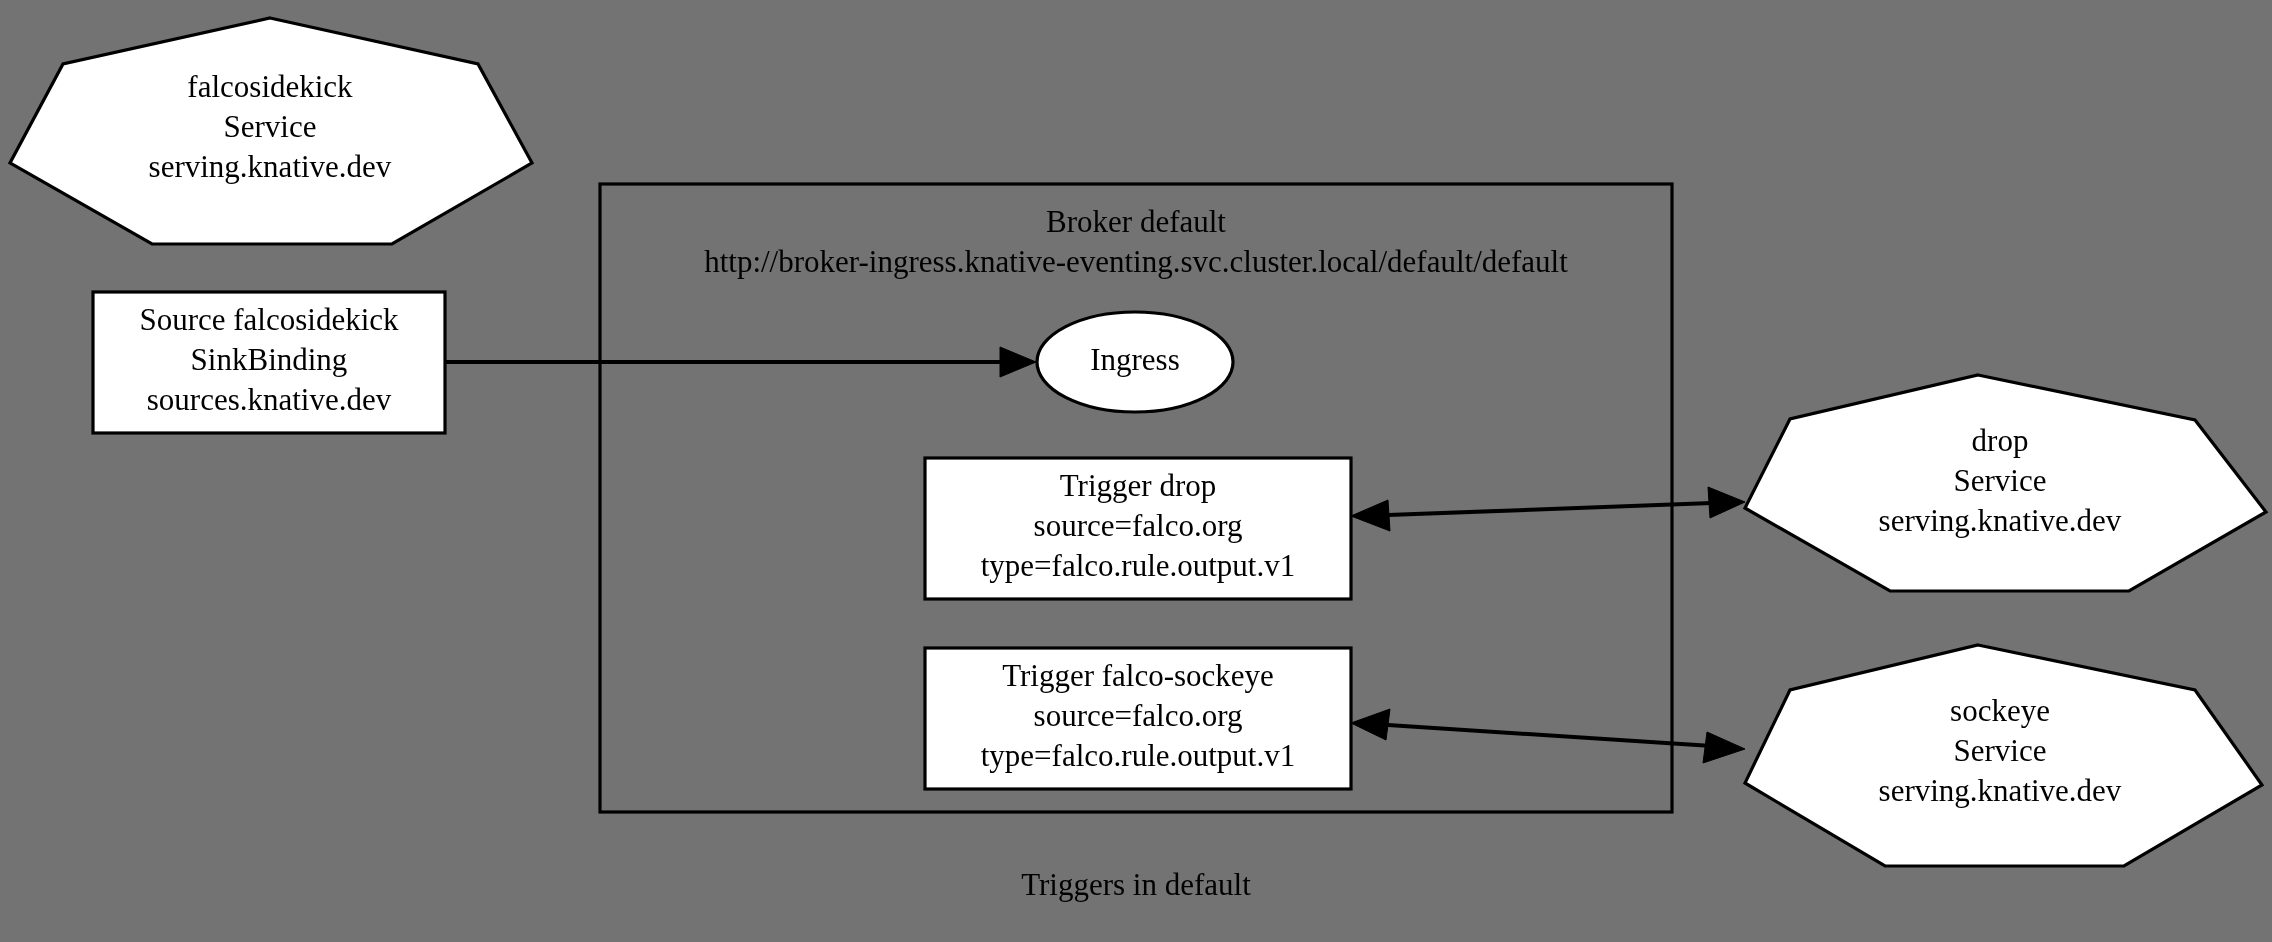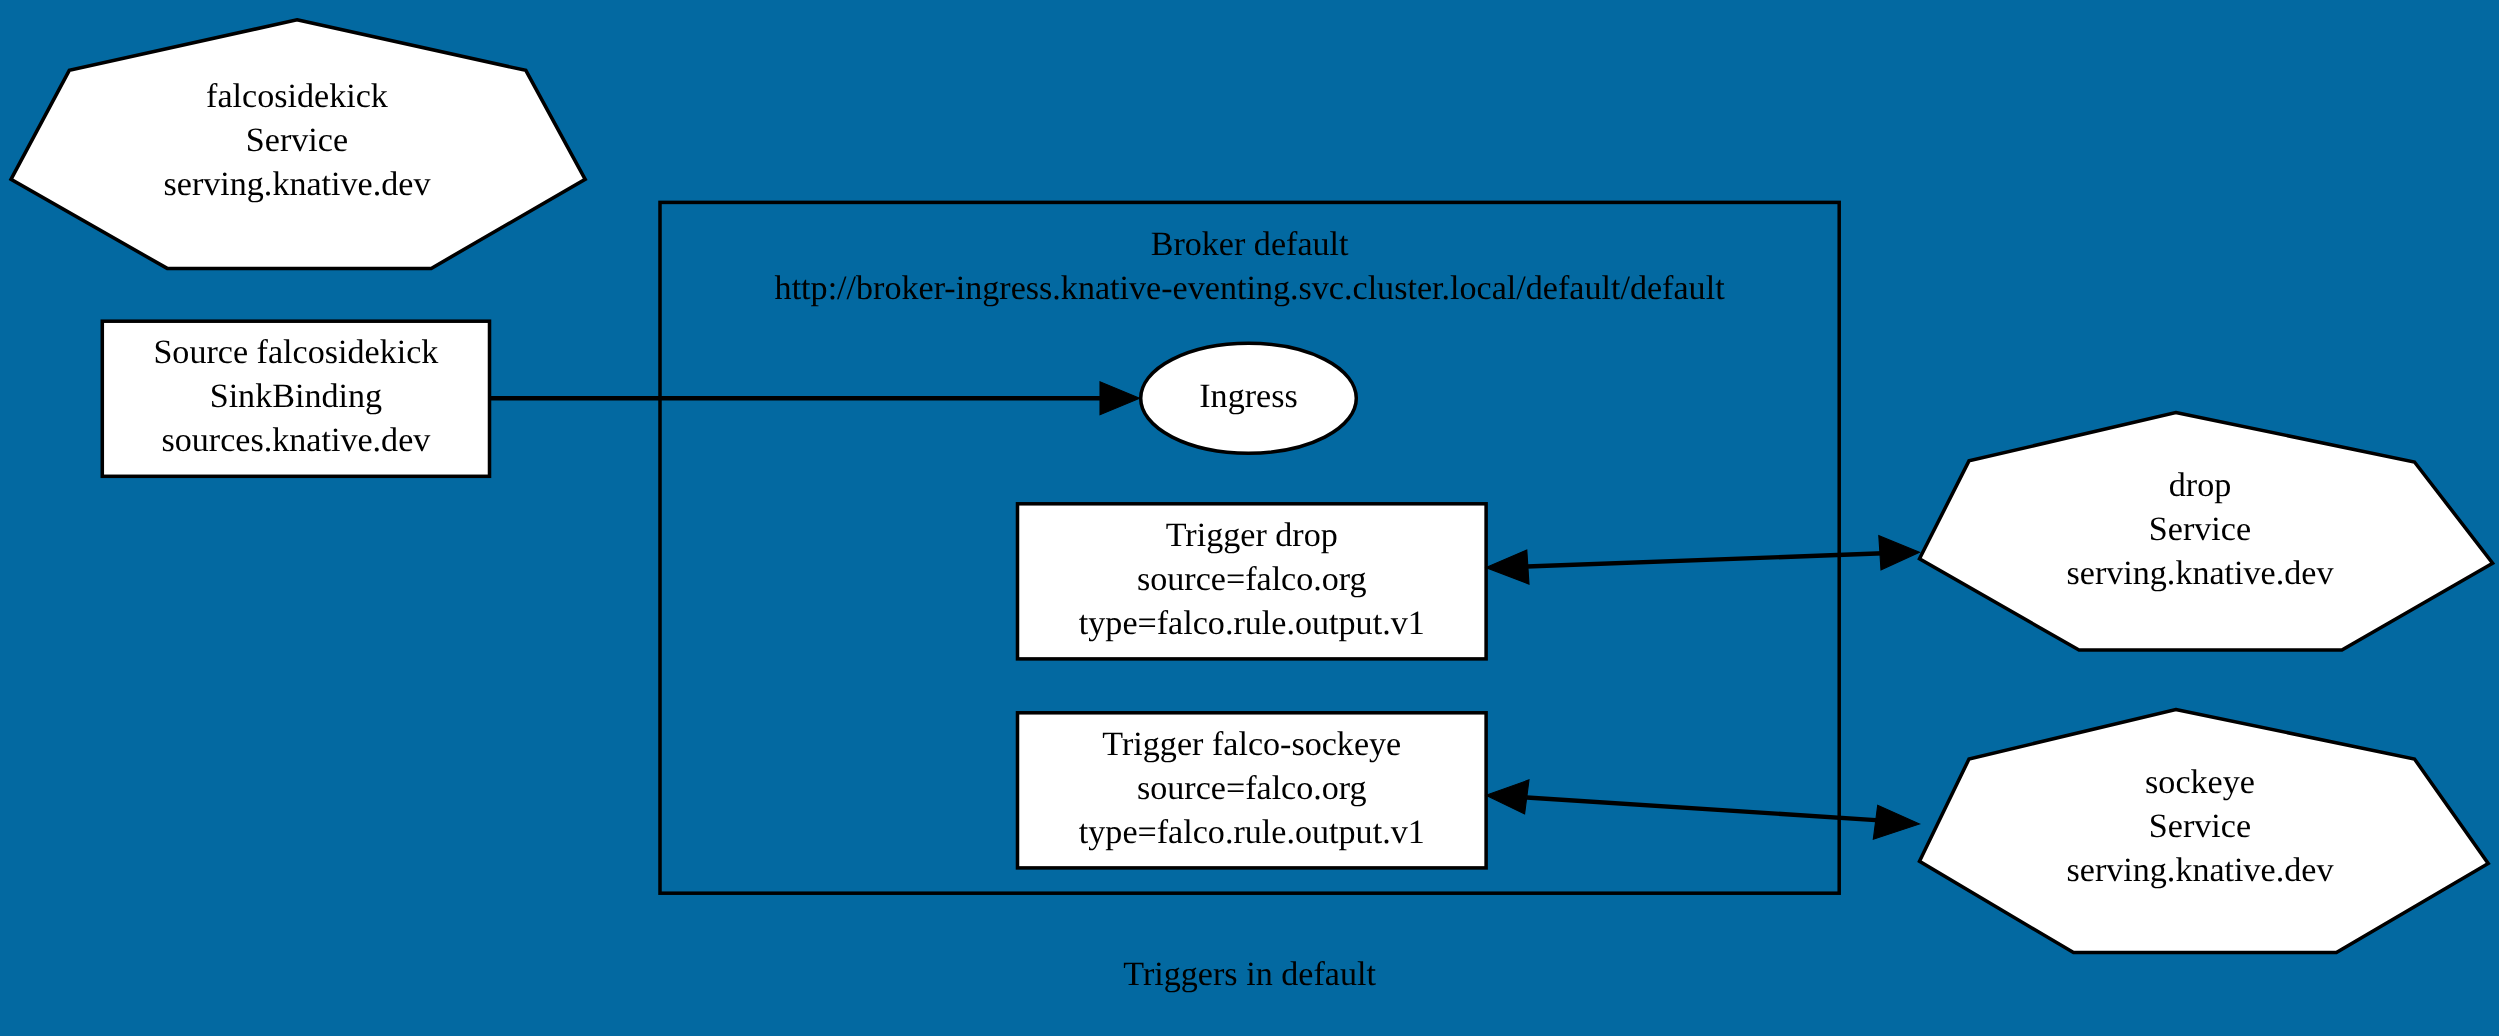--- a/index.html
+++ b/index.html
@@ -8,21 +8,21 @@
     padding: 0;
     background: #ffffff;
   }
   body {
     font-family: "Liberation Serif", "DejaVu Serif", serif;
   }
   #canvas {
     position: relative;
     width: 2272px;
     height: 942px;
-    background: #0369a1;
+    background: #737373;
     overflow: hidden;
   }
   svg#graph {
     position: absolute;
     top: 0;
     left: 0;
     width: 2272px;
     height: 942px;
     display: block;
   }

